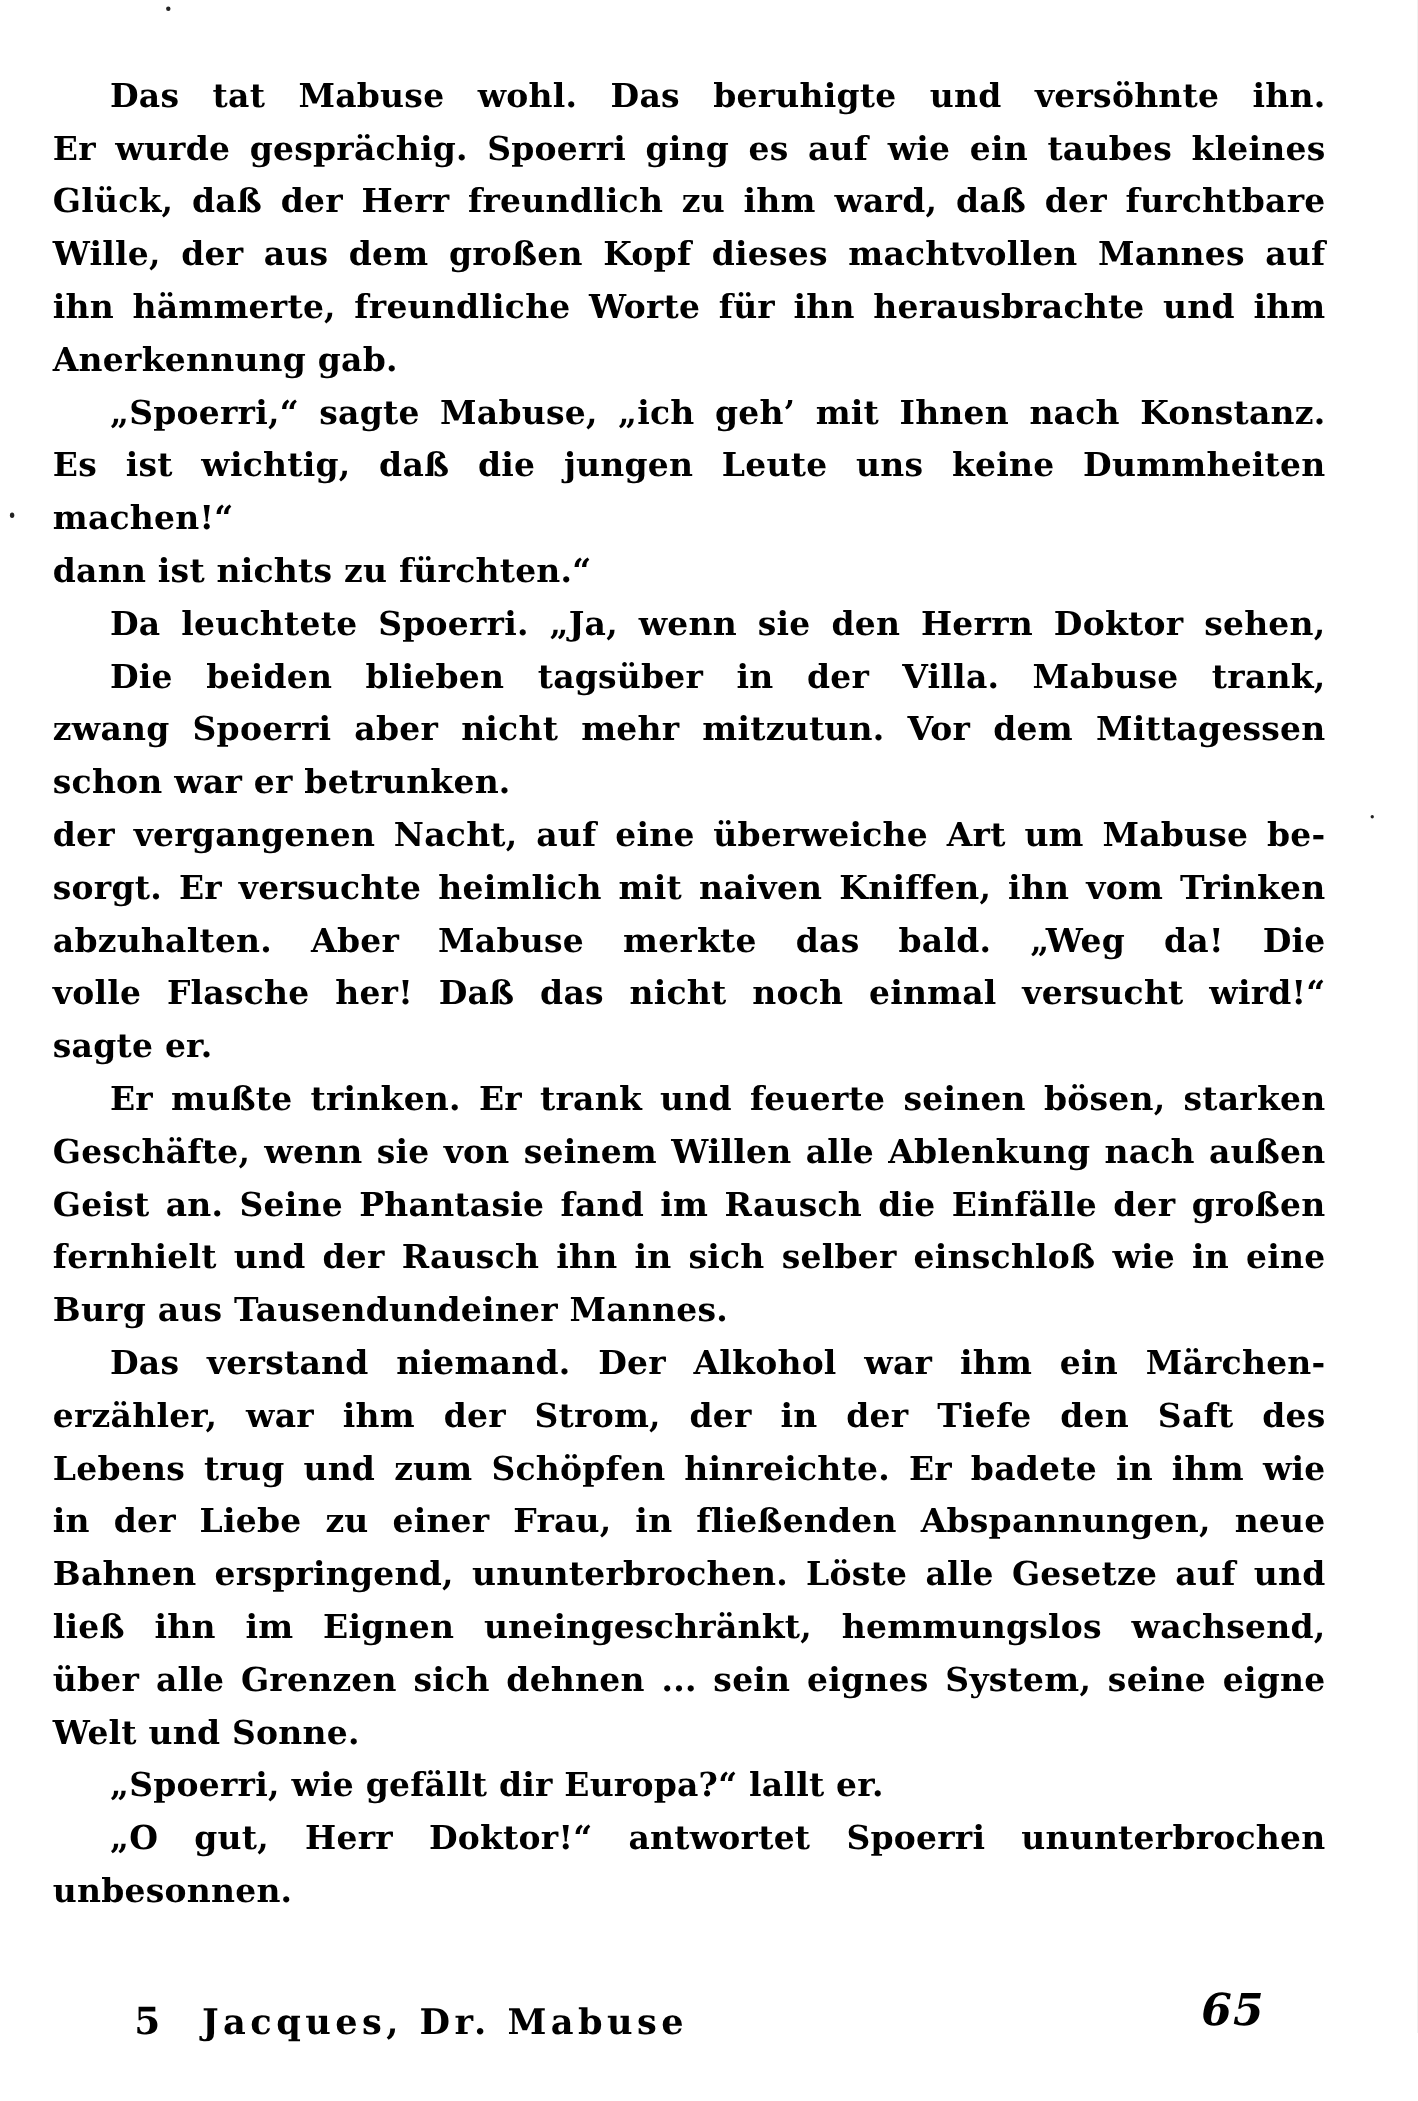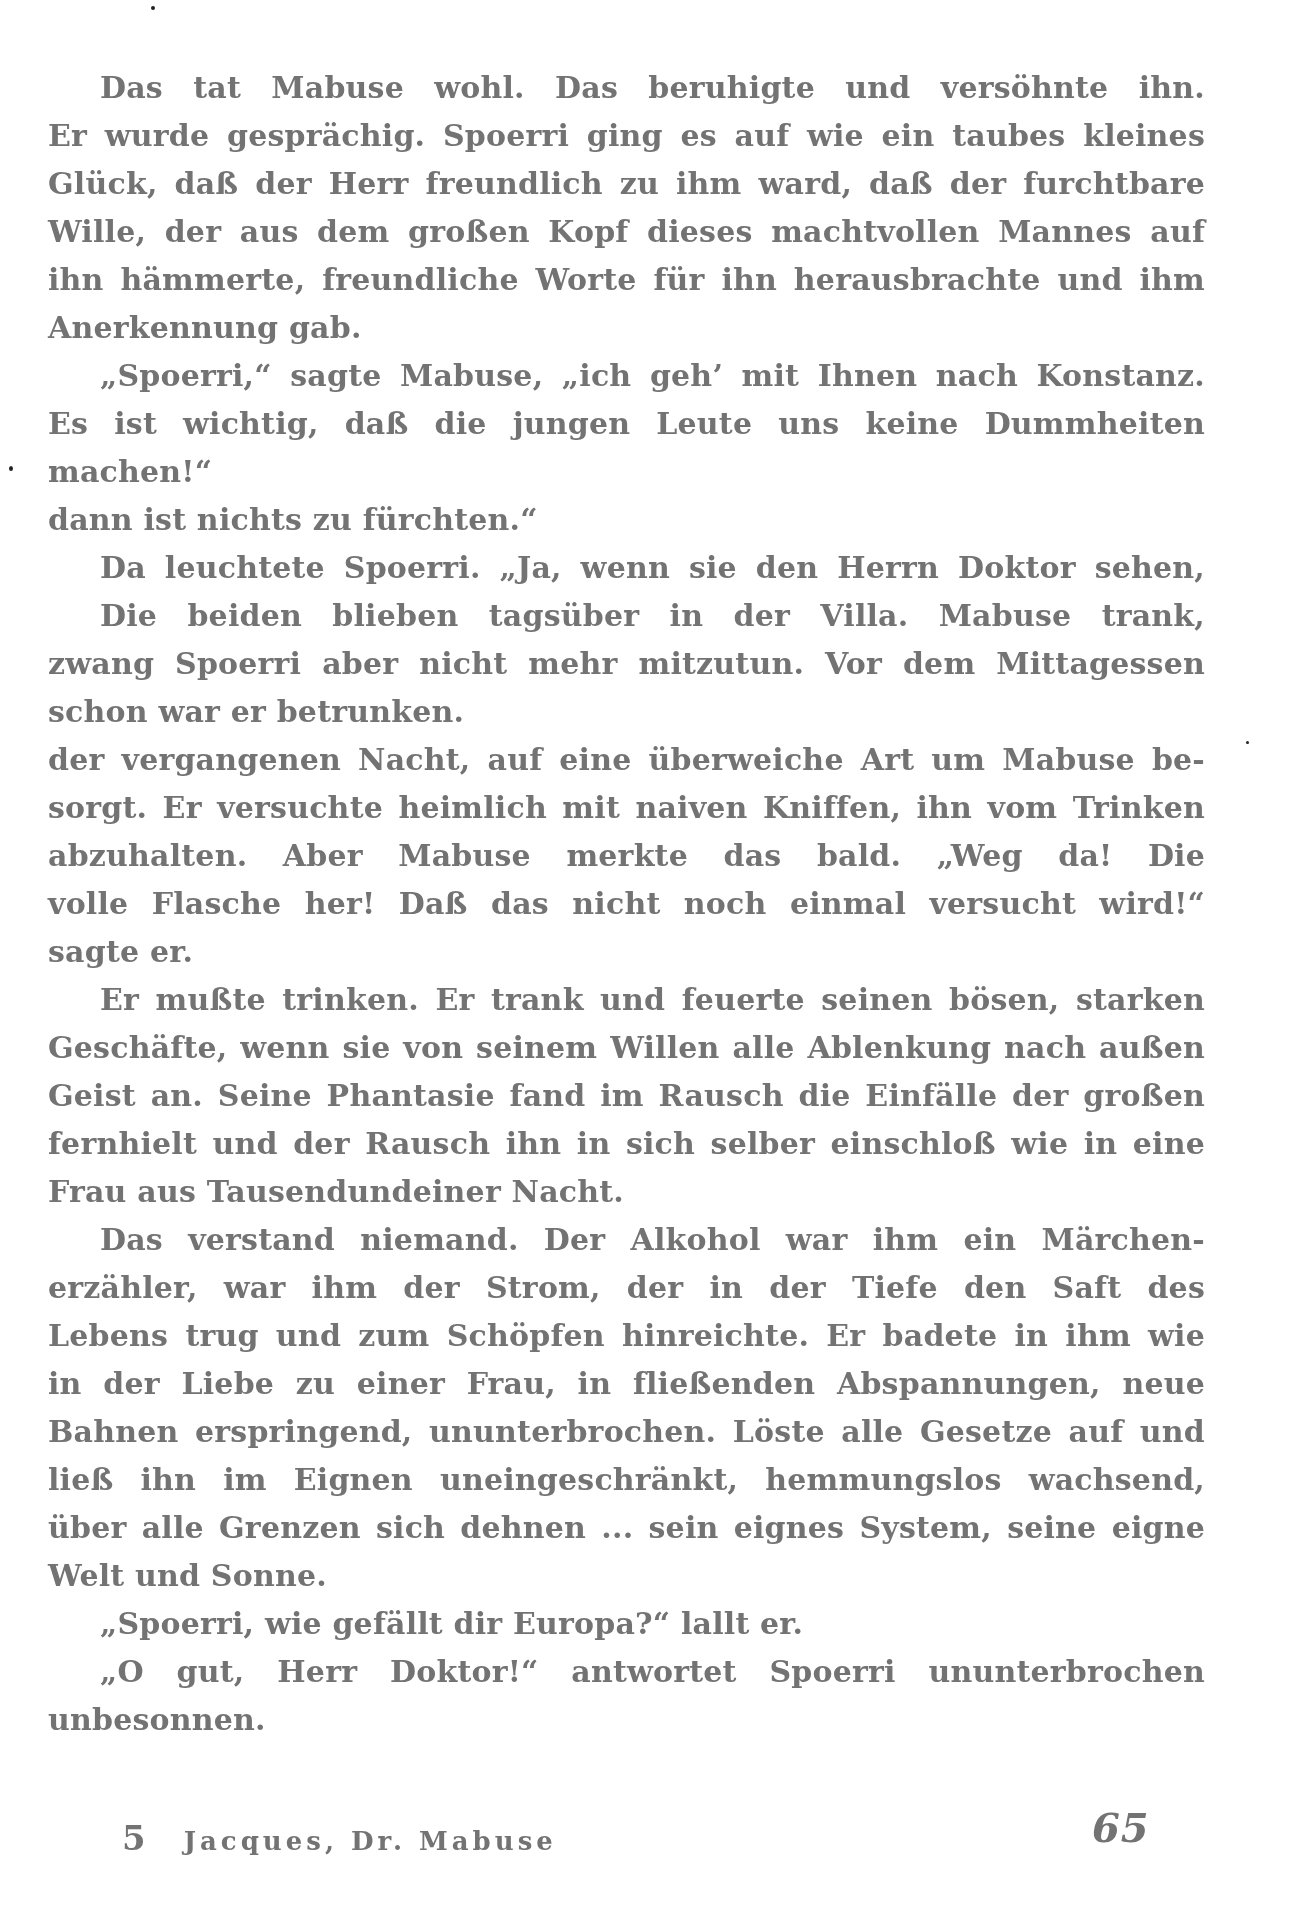--- a/index.html
+++ b/index.html
@@ -2,21 +2,21 @@
 <html lang="de"><head>
 <meta charset="utf-8">
 <style>
   html, body { margin: 0; padding: 0; background: #777; }
   .page {
     position: relative;
     width: 1289px;
     height: 1910px;
     margin: 0 auto;
     background: #ffffff;
-    color: #737373;
+    color: #000000;
     font-family: "DejaVu Serif", "Liberation Serif", serif;
     overflow: hidden;
   }
   .text-block {
     position: absolute;
     left: 48px;
     top: 64px;
     width: 1157px;
   }
   .text-block p { margin: 0; padding: 0; }
@@ -38,21 +38,21 @@
     top: 1818px;
     display: flex;
     align-items: baseline;
     font-weight: bold;
   }
   .sig-num {
     font-size: 34px;
     margin-right: 38px;
   }
   .sig-title {
-    font-size: 26px;
+    font-size: 32px;
     letter-spacing: 4px;
   }
   .page-number {
     position: absolute;
     left: 1092px;
     top: 1804px;
     font-size: 40px;
     font-weight: bold;
     letter-spacing: 1px;
     font-style: italic;
@@ -105,21 +105,21 @@
       <span class="ln jl">abzuhalten. Aber Mabuse merkte das bald. „Weg da! Die</span>
       <span class="ln jl">volle Flasche her! Daß das nicht noch einmal versucht wird!“</span>
       <span class="ln">sagte er.</span>
     </p>
 
     <p>
       <span class="ln first jl">Er mußte trinken. Er trank und feuerte seinen bösen, starken</span>
       <span class="ln jl">Geschäfte, wenn sie von seinem Willen alle Ablenkung nach außen</span>
       <span class="ln jl">Geist an. Seine Phantasie fand im Rausch die Einfälle der großen</span>
       <span class="ln jl">fernhielt und der Rausch ihn in sich selber einschloß wie in eine</span>
-      <span class="ln">Frau aus Tausendundeiner Nacht.</span>
+      <span class="ln">Burg aus Tausendundeiner Mannes.</span>
     </p>
 
     <p>
       <span class="ln first jl">Das verstand niemand. Der Alkohol war ihm ein Märchen-</span>
       <span class="ln jl">erzähler, war ihm der Strom, der in der Tiefe den Saft des</span>
       <span class="ln jl">Lebens trug und zum Schöpfen hinreichte. Er badete in ihm wie</span>
       <span class="ln jl">in der Liebe zu einer Frau, in fließenden Abspannungen, neue</span>
       <span class="ln jl">Bahnen erspringend, ununterbrochen. Löste alle Gesetze auf und</span>
       <span class="ln jl">ließ ihn im Eignen uneingeschränkt, hemmungslos wachsend,</span>
       <span class="ln jl">über alle Grenzen sich dehnen ... sein eignes System, seine eigne</span>

